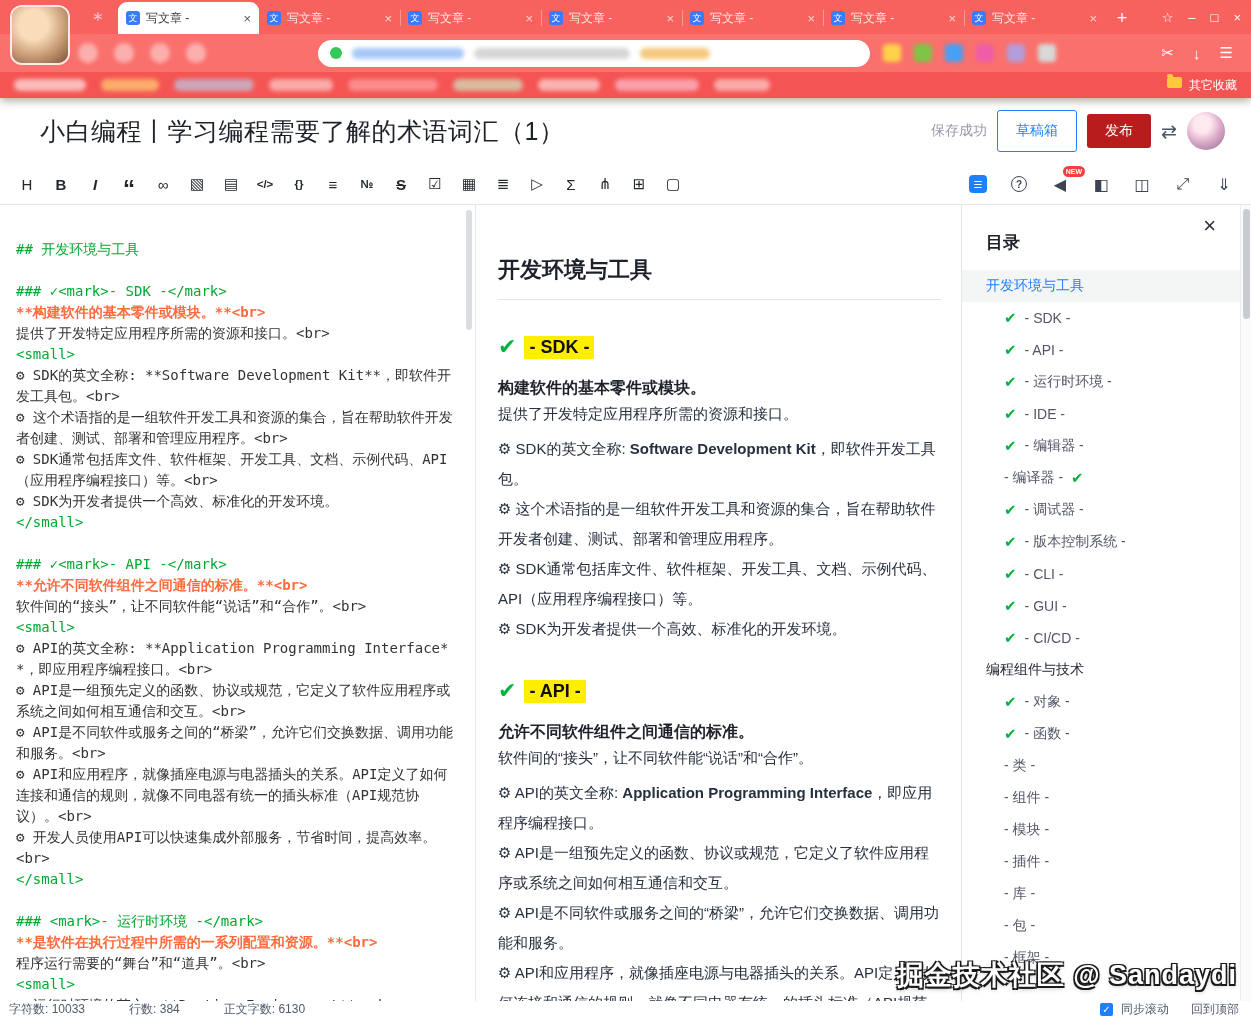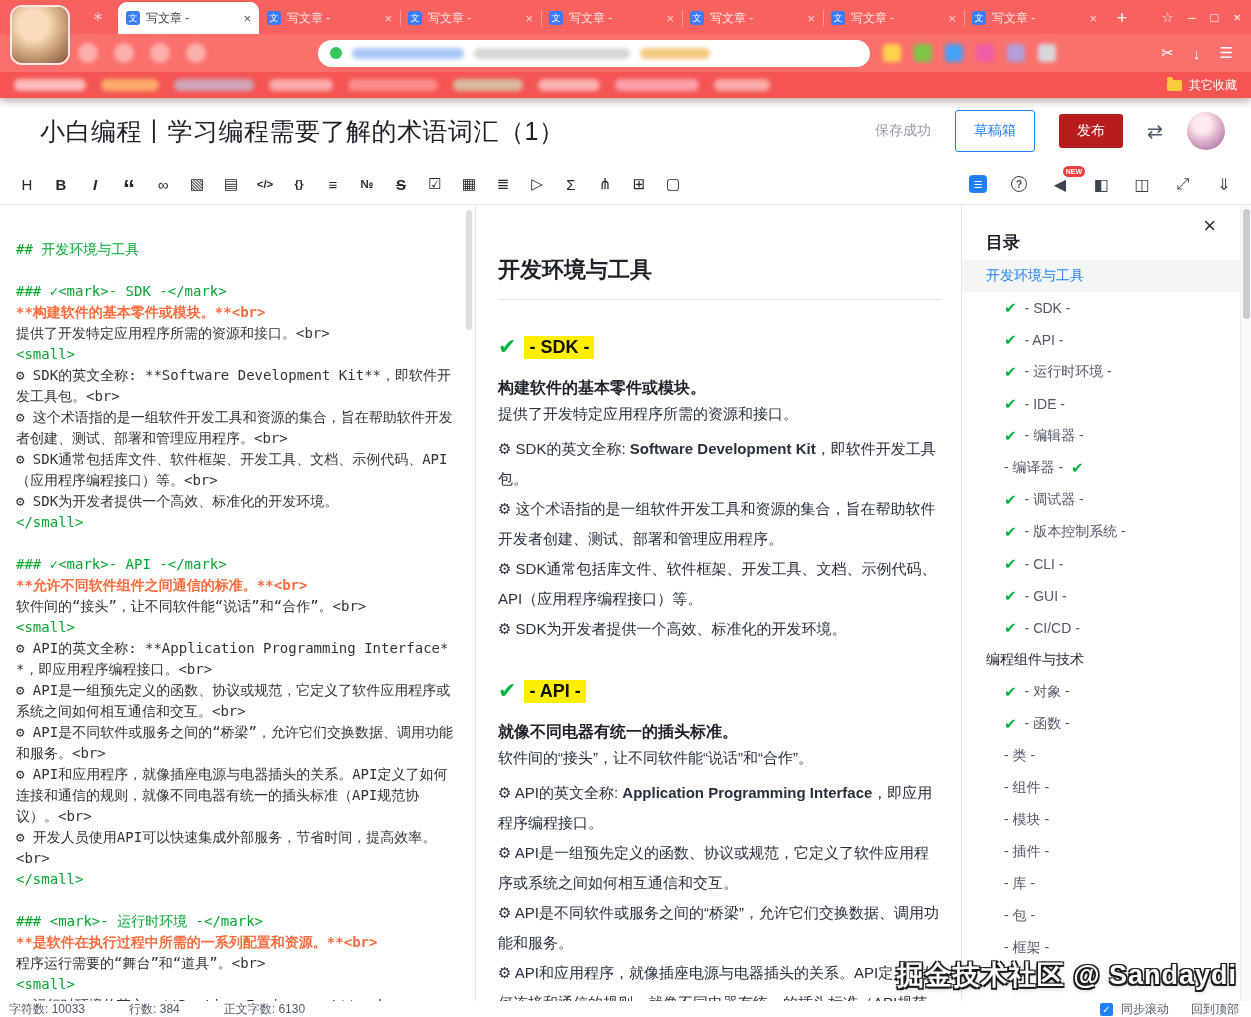--- a/index.html
+++ b/index.html
@@ -33,28 +33,28 @@
   .addr{width:552px;height:27px;background:#fff;border-radius:14px;margin-left:96px;display:flex;align-items:center;gap:10px;padding:0 12px}
   .addrdot{width:12px;height:12px;border-radius:50%;background:#35c759;flex:none}
   .addrblob{height:11px;border-radius:6px;filter:blur(2px)}
   .exts{display:flex;align-items:center}
   .extblob{width:18px;height:18px;border-radius:4px;filter:blur(2px);margin-left:13px}
   .nav-right{margin-left:auto;display:flex;gap:19px;color:#fff;font-size:15px;align-items:center;padding-right:6px}
   .nav-right span{cursor:pointer}
 
   .bm-row{height:26px;background:#f45553;display:flex;align-items:center;padding:0 14px;gap:15px}
   .bmblob{height:12px;border-radius:6px;filter:blur(2px)}
-  .bm-right{margin-left:auto;display:flex;align-items:center;gap:7px;color:#fff;font-size:12px;cursor:pointer}
+  .bm-right{margin-left:auto;display:flex;align-items:flex-start;gap:7px;color:#fff;font-size:12px;cursor:pointer}
   .folder{width:15px;height:11px;background:#ffc83d;border-radius:2px;position:relative}
   .folder::before{content:"";position:absolute;top:-3px;left:0;width:6px;height:3px;background:#ffc83d;border-radius:2px 2px 0 0}
 
   
   .edheader{height:66px;display:flex;align-items:center;padding:0 26px 0 40px;background:#fff}
   .title{font-size:25px;color:#1d2129;font-weight:500;letter-spacing:.5px}
-  .hright{margin-left:auto;display:flex;align-items:center;gap:24px}
+  .hright{margin-left:auto;display:flex;align-items:center;gap:10px}
   .save{color:#9499a6;font-size:14px}
   .btn-draft{height:42px;padding:0 18px;border:1px solid #1e80ff;color:#1e80ff;background:#fff;border-radius:3px;font-size:14px;cursor:pointer;font-family:inherit}
   .btn-pub{height:34px;padding:0 18px;background:#b91c1c;color:#fff;border:none;border-radius:3px;font-size:14px;cursor:pointer;font-family:inherit}
   .swap{color:#4a5566;font-size:19px;cursor:pointer}
   .havatar{width:38px;height:38px;border-radius:50%;cursor:pointer;
            background:radial-gradient(circle at 40% 32%,#ffe9f0 0 24%,#d9a7c7 55%,#8c6a94 100%)}
 
   
   .edtoolbar{height:41px;border-bottom:1px solid #e4e6eb;display:flex;align-items:center;padding:0 10px;background:#fff}
   #tb-left{display:flex;align-items:center}
@@ -90,21 +90,21 @@
   .chk{color:#00b240;font-weight:bold}
   .pv-h3 .chk{font-size:22px}
   .mk{background:#ffee00;padding:1px 5px;font-size:18px;font-weight:bold;color:#111}
   .pv-pb{font-size:16px;font-weight:bold;color:#1d2129;margin:18px 0 6px}
   .pv-p{font-size:15px;margin:6px 0 10px}
   .pv-s{font-size:15px;line-height:30px}
   .pv-s b{font-weight:bold}
 
   .toc{width:278px;flex:none;position:relative;padding-top:26px;background:#fff}
   .toc-close{position:absolute;top:10px;right:24px;font-size:22px;color:#2b2f36;line-height:1;cursor:pointer}
-  .toc-title{font-size:17px;font-weight:bold;color:#1d2129;margin:0 0 6px 24px}
+  .toc-title{font-size:17px;font-weight:bold;color:#1d2129;margin:0 0 16px 24px}
   .toc-item{height:32px;display:flex;align-items:center;font-size:14px;color:#515767;padding-left:24px;cursor:pointer}
   .toc-item.lvl1{padding-left:42px}
   .toc-item.active{background:#f4f5f5;color:#1e80ff}
   .toc-item.sect{color:#252933}
   .toc-item .chk{font-size:15px;margin-right:8px}
   .toc-item .chk.after{margin-left:8px;margin-right:0}
   .tlab{white-space:nowrap}
 
   .win-scroll{width:11px;flex:none;background:#fafafa;border-left:1px solid #ececec;position:relative}
   .win-thumb{position:absolute;top:4px;left:2px;width:7px;height:110px;background:#c8cbd0;border-radius:4px;cursor:pointer}
@@ -362,21 +362,21 @@
       <div class="pv-pb">构建软件的基本零件或模块。</div>
       <div class="pv-p">提供了开发特定应用程序所需的资源和接口。</div>
       <div class="pv-s"><span>⚙ SDK的英文全称: </span><b>Software Development Kit</b><span>，即软件开发工具包。</span></div>
       <div class="pv-s"><span>⚙ 这个术语指的是一组软件开发工具和资源的集合，旨在帮助软件开发者创建、测试、部署和管理应用程序。</span></div>
       <div class="pv-s"><span>⚙ SDK通常包括库文件、软件框架、开发工具、文档、示例代码、API（应用程序编程接口）等。</span></div>
       <div class="pv-s"><span>⚙ SDK为开发者提供一个高效、标准化的开发环境。</span></div>
       <div class="pv-h3">
         <span class="chk">✔</span>
         <span class="mk">- API -</span>
       </div>
-      <div class="pv-pb">就像不同电器有统一的插头标准。</div>
+      <div class="pv-pb">允许不同软件组件之间通信的标准。</div>
       <div class="pv-p">软件间的“接头”，让不同软件能“说话”和“合作”。</div>
       <div class="pv-s"><span>⚙ API的英文全称: </span><b>Application Programming Interface</b><span>，即应用程序编程接口。</span></div>
       <div class="pv-s"><span>⚙ API是一组预先定义的函数、协议或规范，它定义了软件应用程序或系统之间如何相互通信和交互。</span></div>
       <div class="pv-s"><span>⚙ API是不同软件或服务之间的“桥梁”，允许它们交换数据、调用功能和服务。</span></div>
       <div class="pv-s"><span>⚙ API和应用程序，就像插座电源与电器插头的关系。API定义了如何连接和通信的规则，就像不同电器有统一的插头标准（API规范协议）。</span></div>
     </div>
 
   <div class="toc">
     <span class="toc-close">×</span>
     <div class="toc-title">目录</div>

